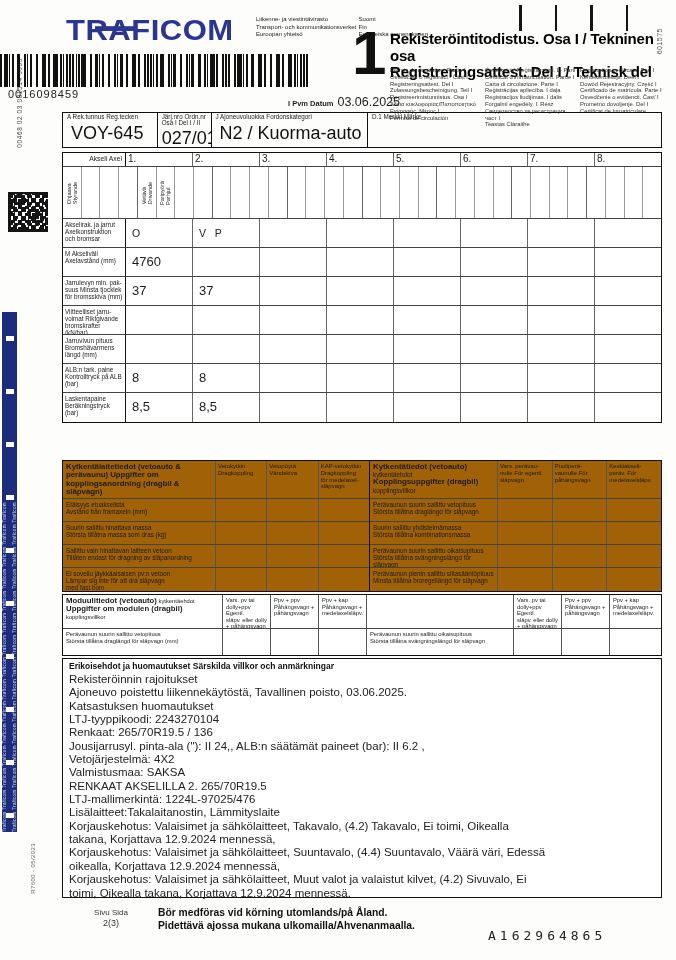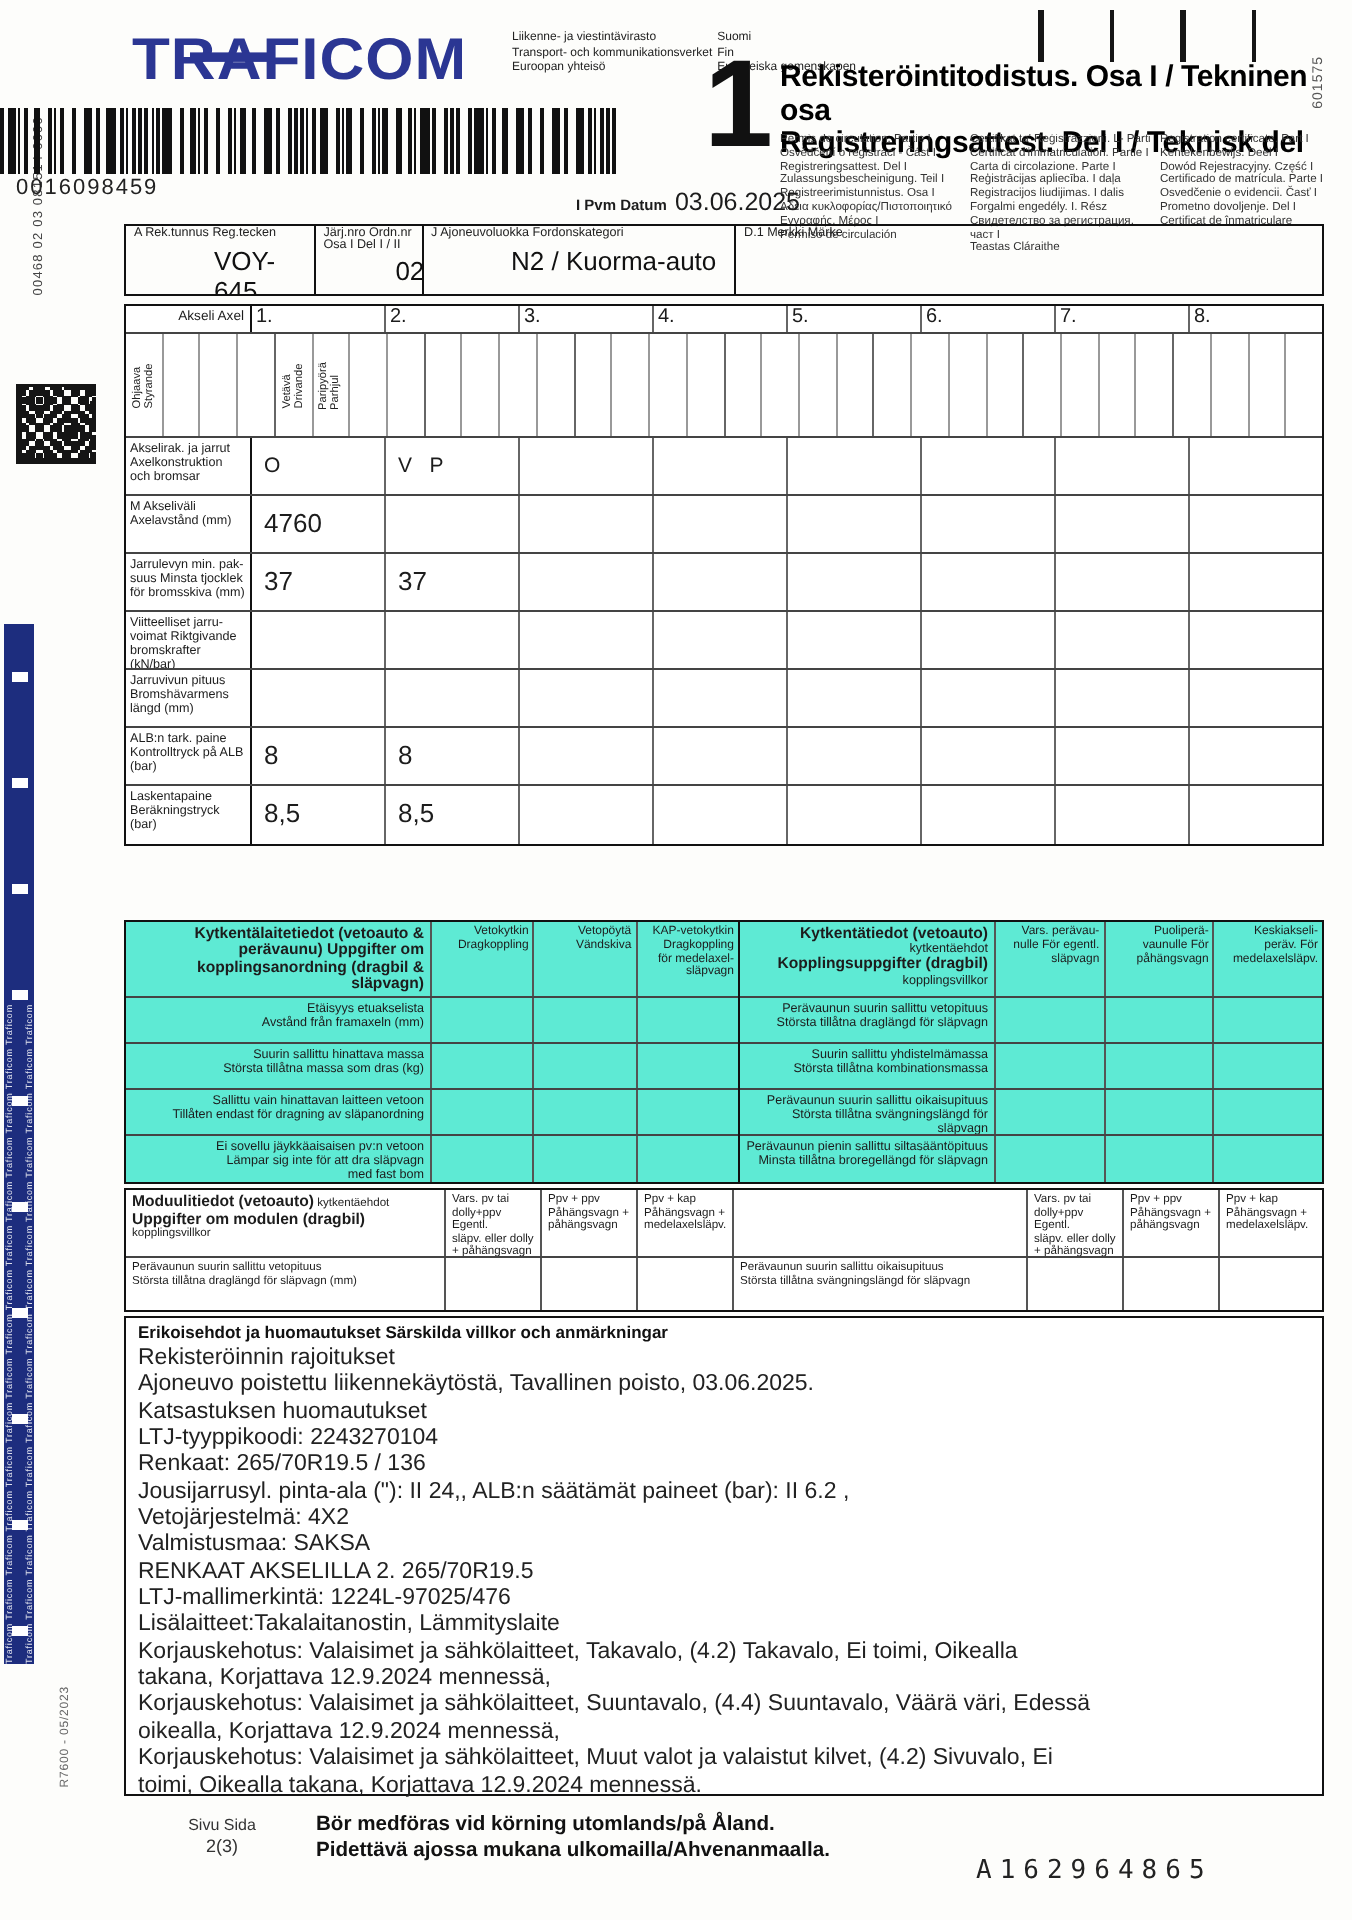--- a/index.html
+++ b/index.html
@@ -56,21 +56,21 @@
   .date-row { left:288px; top:92px; }
   .date-row .lbl { font-size:7.5px; font-weight:bold; margin-right:4px; }
   .date-row .val { font-size:12.5px; }
 
   
   .id-row { left:62px; top:112px; width:600px; height:36px; display:flex;
     border:1.5px solid #111; }
   .id-box { border-right:1.2px solid #111; padding:1px 4px; overflow:hidden; }
   .id-box:last-child { border-right:none; }
   .id-label { font-size:6.3px; line-height:6.8px; color:#222; }
-  .id-value { font-size:13px; padding:2px 0 0 4px; color:#111;margin-left:36px; }
+  .id-value { font-size:18px; padding:2px 0 0 4px; color:#111; }
 
   
   .axle-table { left:62px; top:152px; width:600px; border:1.8px solid #111; background:#fff; }
   .a-row { display:flex; border-bottom:1px solid #444; }
   .a-row:last-child { border-bottom:none; }
   .a-label { width:63px; flex:none; border-right:1.2px solid #111; font-size:6.3px;
     line-height:7px; padding:1.5px 2px; overflow:hidden; }
   .a-cell { flex:1; border-right:1px solid #666; position:relative; overflow:hidden; }
   .a-cell:last-child { border-right:none; }
   .r-head { height:14px; }
@@ -81,21 +81,21 @@
   .subwrap { display:flex; height:100%; }
   .sub { flex:1; border-right:1px solid #999; position:relative; }
   .sub:last-child { border-right:none; }
   .vlabel { position:absolute; left:50%; top:50%; transform:translate(-50%,-50%) rotate(-90deg);
     font-size:5.6px; line-height:6.2px; white-space:pre; color:#222; }
   .r-data { height:29px; }
   .axle-val { font-size:13px; padding:6px 0 0 6px; white-space:pre; }
   .r-small .axle-val { font-size:10.5px; padding-top:8px; }
 
   
-  .coup { top:460px; border:1.5px solid #111; background:#5eead4; position:absolute;text-align:right; }
+  .coup { top:460px; border:1.5px solid #111; background:#a16207; position:absolute; }
   .coup-left { left:62px; width:308px; }
   .coup-right { left:370px; width:292px; border-left:none; }
   .c-row { display:flex; border-bottom:1px solid #444; }
   .c-row:last-child { border-bottom:none; }
   .c-head { height:38px; }
   .c-body { height:23px; }
   .c-label { flex:none; border-right:1px solid #555; padding:2px 3px; font-size:6.3px;
     line-height:7px; overflow:hidden; }
   .coup-left .c-label { width:153px; }
   .coup-right .c-label { width:128px; }

